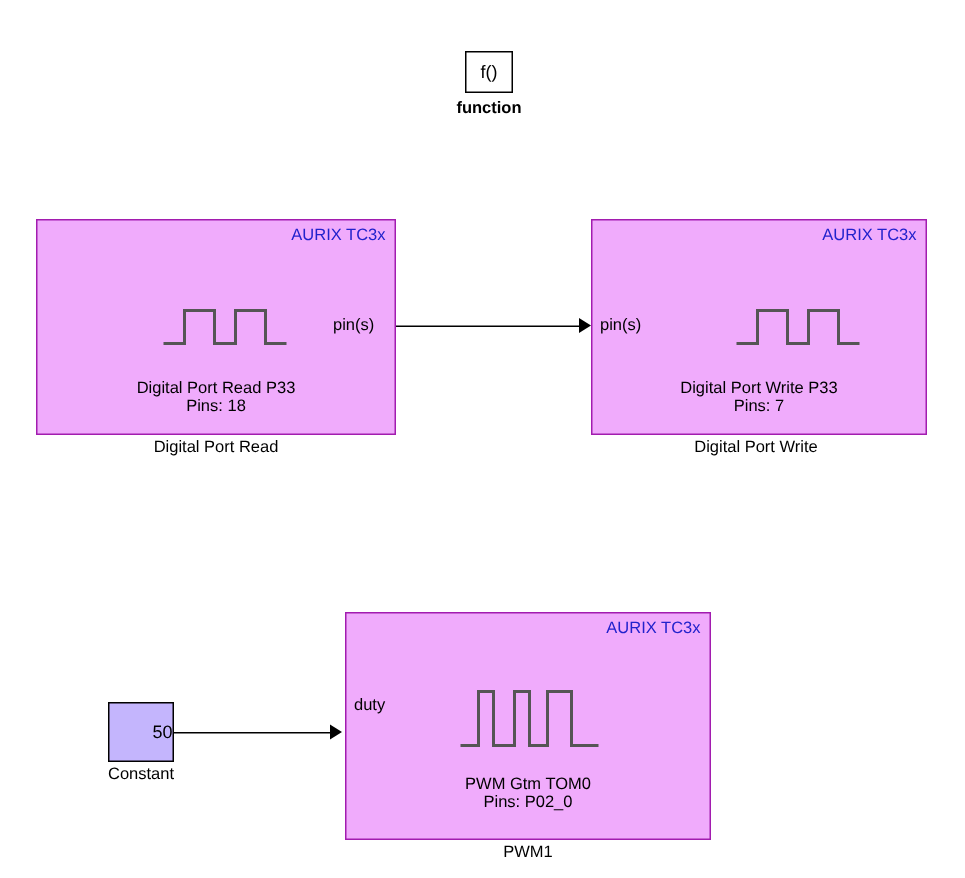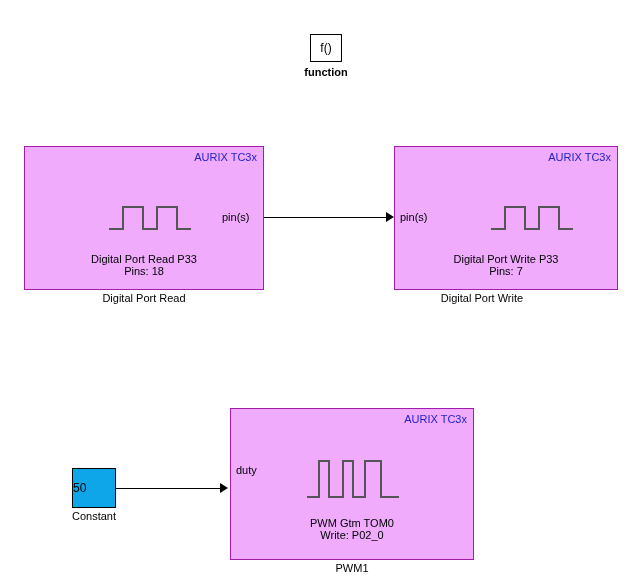--- a/index.html
+++ b/index.html
@@ -76,24 +76,24 @@
     display: flex;
     align-items: center;
     justify-content: center;
     font-size: 12px;
     color: #000000;
   }
   .const-block {
     position: absolute;
     box-sizing: border-box;
     border: 1px solid #000000;
-    background: #0ea5e9;
+    background: #c4b5fd;
     display: flex;
     align-items: center;
-    justify-content: flex-start;
+    justify-content: flex-end;
     font-size: 12px;
     color: #000000;
   }
   .wave {
     position: absolute;
   }
 </style>
 </head>
 <body>
 
@@ -124,36 +124,36 @@
     <span class="brand">AURIX TC3x</span>
 
     <svg class="wave" style="left:92px; top:52px;" width="90" height="36" viewBox="0 0 90 36">
       <polyline points="4,30 18,30 18,8 38,8 38,30 52,30 52,8 72,8 72,30 86,30" fill="none" stroke="#555555" stroke-width="2"></polyline>
     </svg>
 
     <div class="blocklabel" style="top:106px;">Digital Port Write  P33</div>
     <div class="blocklabel" style="top:118px;">Pins: 7</div>
   </div>
   <div class="port-label" style="left:400px; top:211px;">pin(s)</div>
-  <div class="caption" style="left:370px; top:292px; width:224px;">Digital Port Write</div>
+  <div class="caption" style="left:392px; top:292px; width:224px;">Digital Port Write</div>
 
   <div class="const-block" style="left:72px; top:468px; width:44px; height:40px;">
     <span>50</span>
   </div>
   <div class="caption" style="left:46px; top:510px; width:96px;">Constant</div>
 
   <div class="wire" style="left:116px; top:488px; width:104px;"></div>
   <div class="arrow" style="left:220px; top:483px;"></div>
 
   <div class="block" style="left:230px; top:408px; width:244px; height:152px;">
     <span class="brand">AURIX TC3x</span>
 
     <svg class="wave" style="left:72px; top:46px;" width="100" height="48" viewBox="0 0 100 48">
       <polyline points="4,42 16,42 16,6 26,6 26,42 40,42 40,6 50,6 50,42 62,42 62,6 78,6 78,42 96,42" fill="none" stroke="#555555" stroke-width="2"></polyline>
     </svg>
 
     <div class="blocklabel" style="top:108px;">PWM  Gtm TOM0</div>
-    <div class="blocklabel" style="top:120px;">Write: P02_0</div>
+    <div class="blocklabel" style="top:120px;">Pins: P02_0</div>
   </div>
   <div class="port-label" style="left:236px; top:464px;">duty</div>
   <div class="caption" style="left:230px; top:562px; width:244px;">PWM1</div>
 
 </div>
 
 </body></html>

